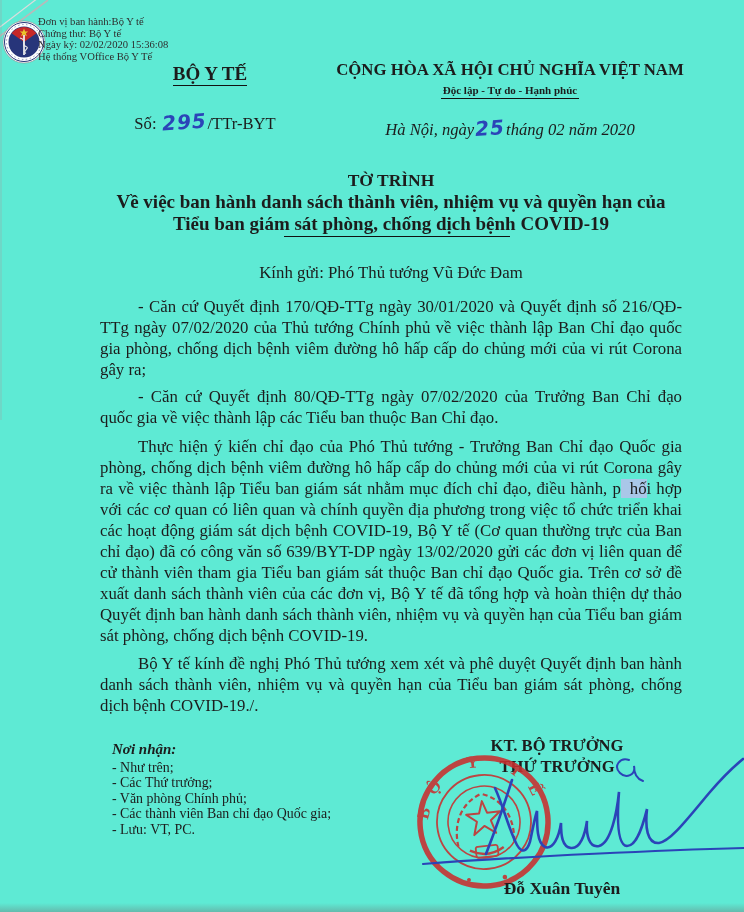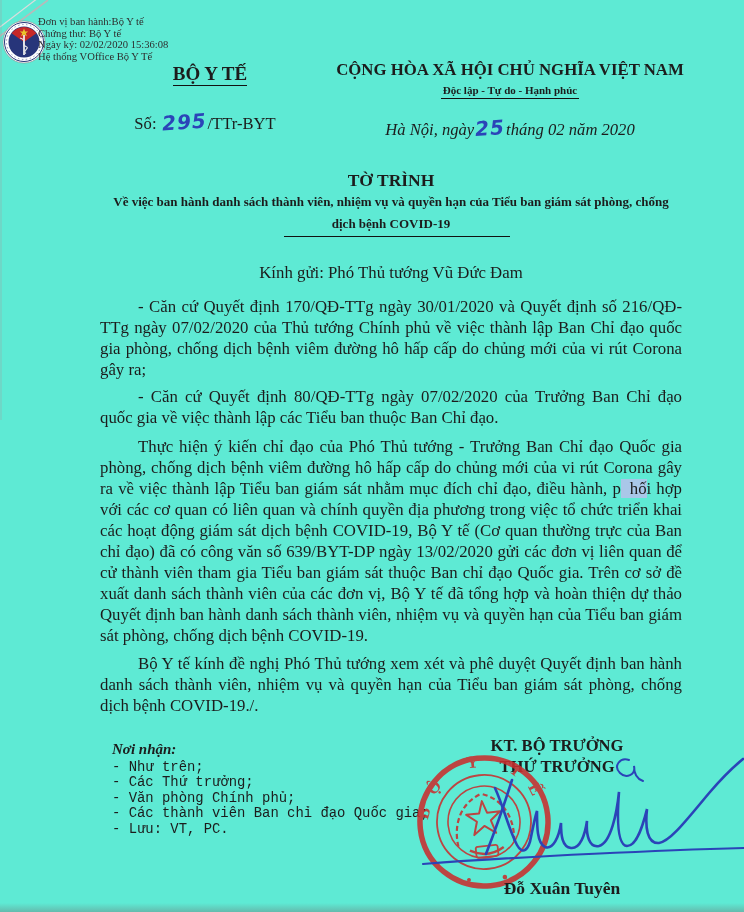--- a/index.html
+++ b/index.html
@@ -26,32 +26,32 @@
   .so-line{position:absolute;left:105px;top:114px;width:200px;text-align:center;font-size:16.6px;}
   .date-line{position:absolute;left:330px;top:120px;width:360px;text-align:center;
       font-style:italic;font-size:16.6px;}
   .hand{display:inline-block;font-family:"DejaVu Sans",sans-serif;font-style:italic;font-weight:bold;
       color:var(--blue-ink,#2b44b8);transform:rotate(-4deg);font-size:20px;line-height:14px;
       letter-spacing:1px;margin:0 1px;}
 
   
   .doc{position:absolute;left:100px;top:170px;width:582px;}
   .doc-type{text-align:center;font-weight:bold;font-size:17.5px;line-height:21px;margin:0;}
-  .subject{text-align:center;font-weight:bold;font-size:13px;line-height:22px;margin:0;}
+  .subject{text-align:center;font-weight:bold;font-size:19px;line-height:22px;margin:0;}
   .subject-underline{width:226px;height:0;border-top:1.6px solid #111;margin:1px auto 0 auto;
       position:relative;left:6px;}
   .recipient{text-align:center;font-size:16.8px;line-height:22px;margin:25px 0 0 0;}
   .para{text-align:justify;text-indent:38px;font-size:16.8px;line-height:21px;margin:0;}
   .p1{margin-top:12px;} .p2{margin-top:6px;} .p3{margin-top:8px;} .p4{margin-top:7px;}
   .hl{background:var(--highlight,#a9c7e8);padding-left:9px;}
 
   
   .noi-nhan{position:absolute;left:112px;top:741px;}
   .noi-nhan-label{font-weight:bold;font-style:italic;font-size:15px;line-height:17px;margin-bottom:2px;}
-  .noi-nhan-item{font-size:13.9px;line-height:15.4px;font-family:Liberation Mono, monospace;}
+  .noi-nhan-item{font-size:13.9px;line-height:15.4px;}
   .sig-titles{position:absolute;left:428px;top:735px;width:258px;text-align:center;
       font-weight:bold;font-size:16.6px;line-height:21px;}
   .signer-name{position:absolute;left:428px;top:878px;width:268px;text-align:center;
       font-weight:bold;font-size:17.5px;}
   .stamp-svg{position:absolute;left:411px;top:749px;}
   .sign-svg{position:absolute;left:408px;top:748px;}
 </style>
 </head>
 <body>
 

